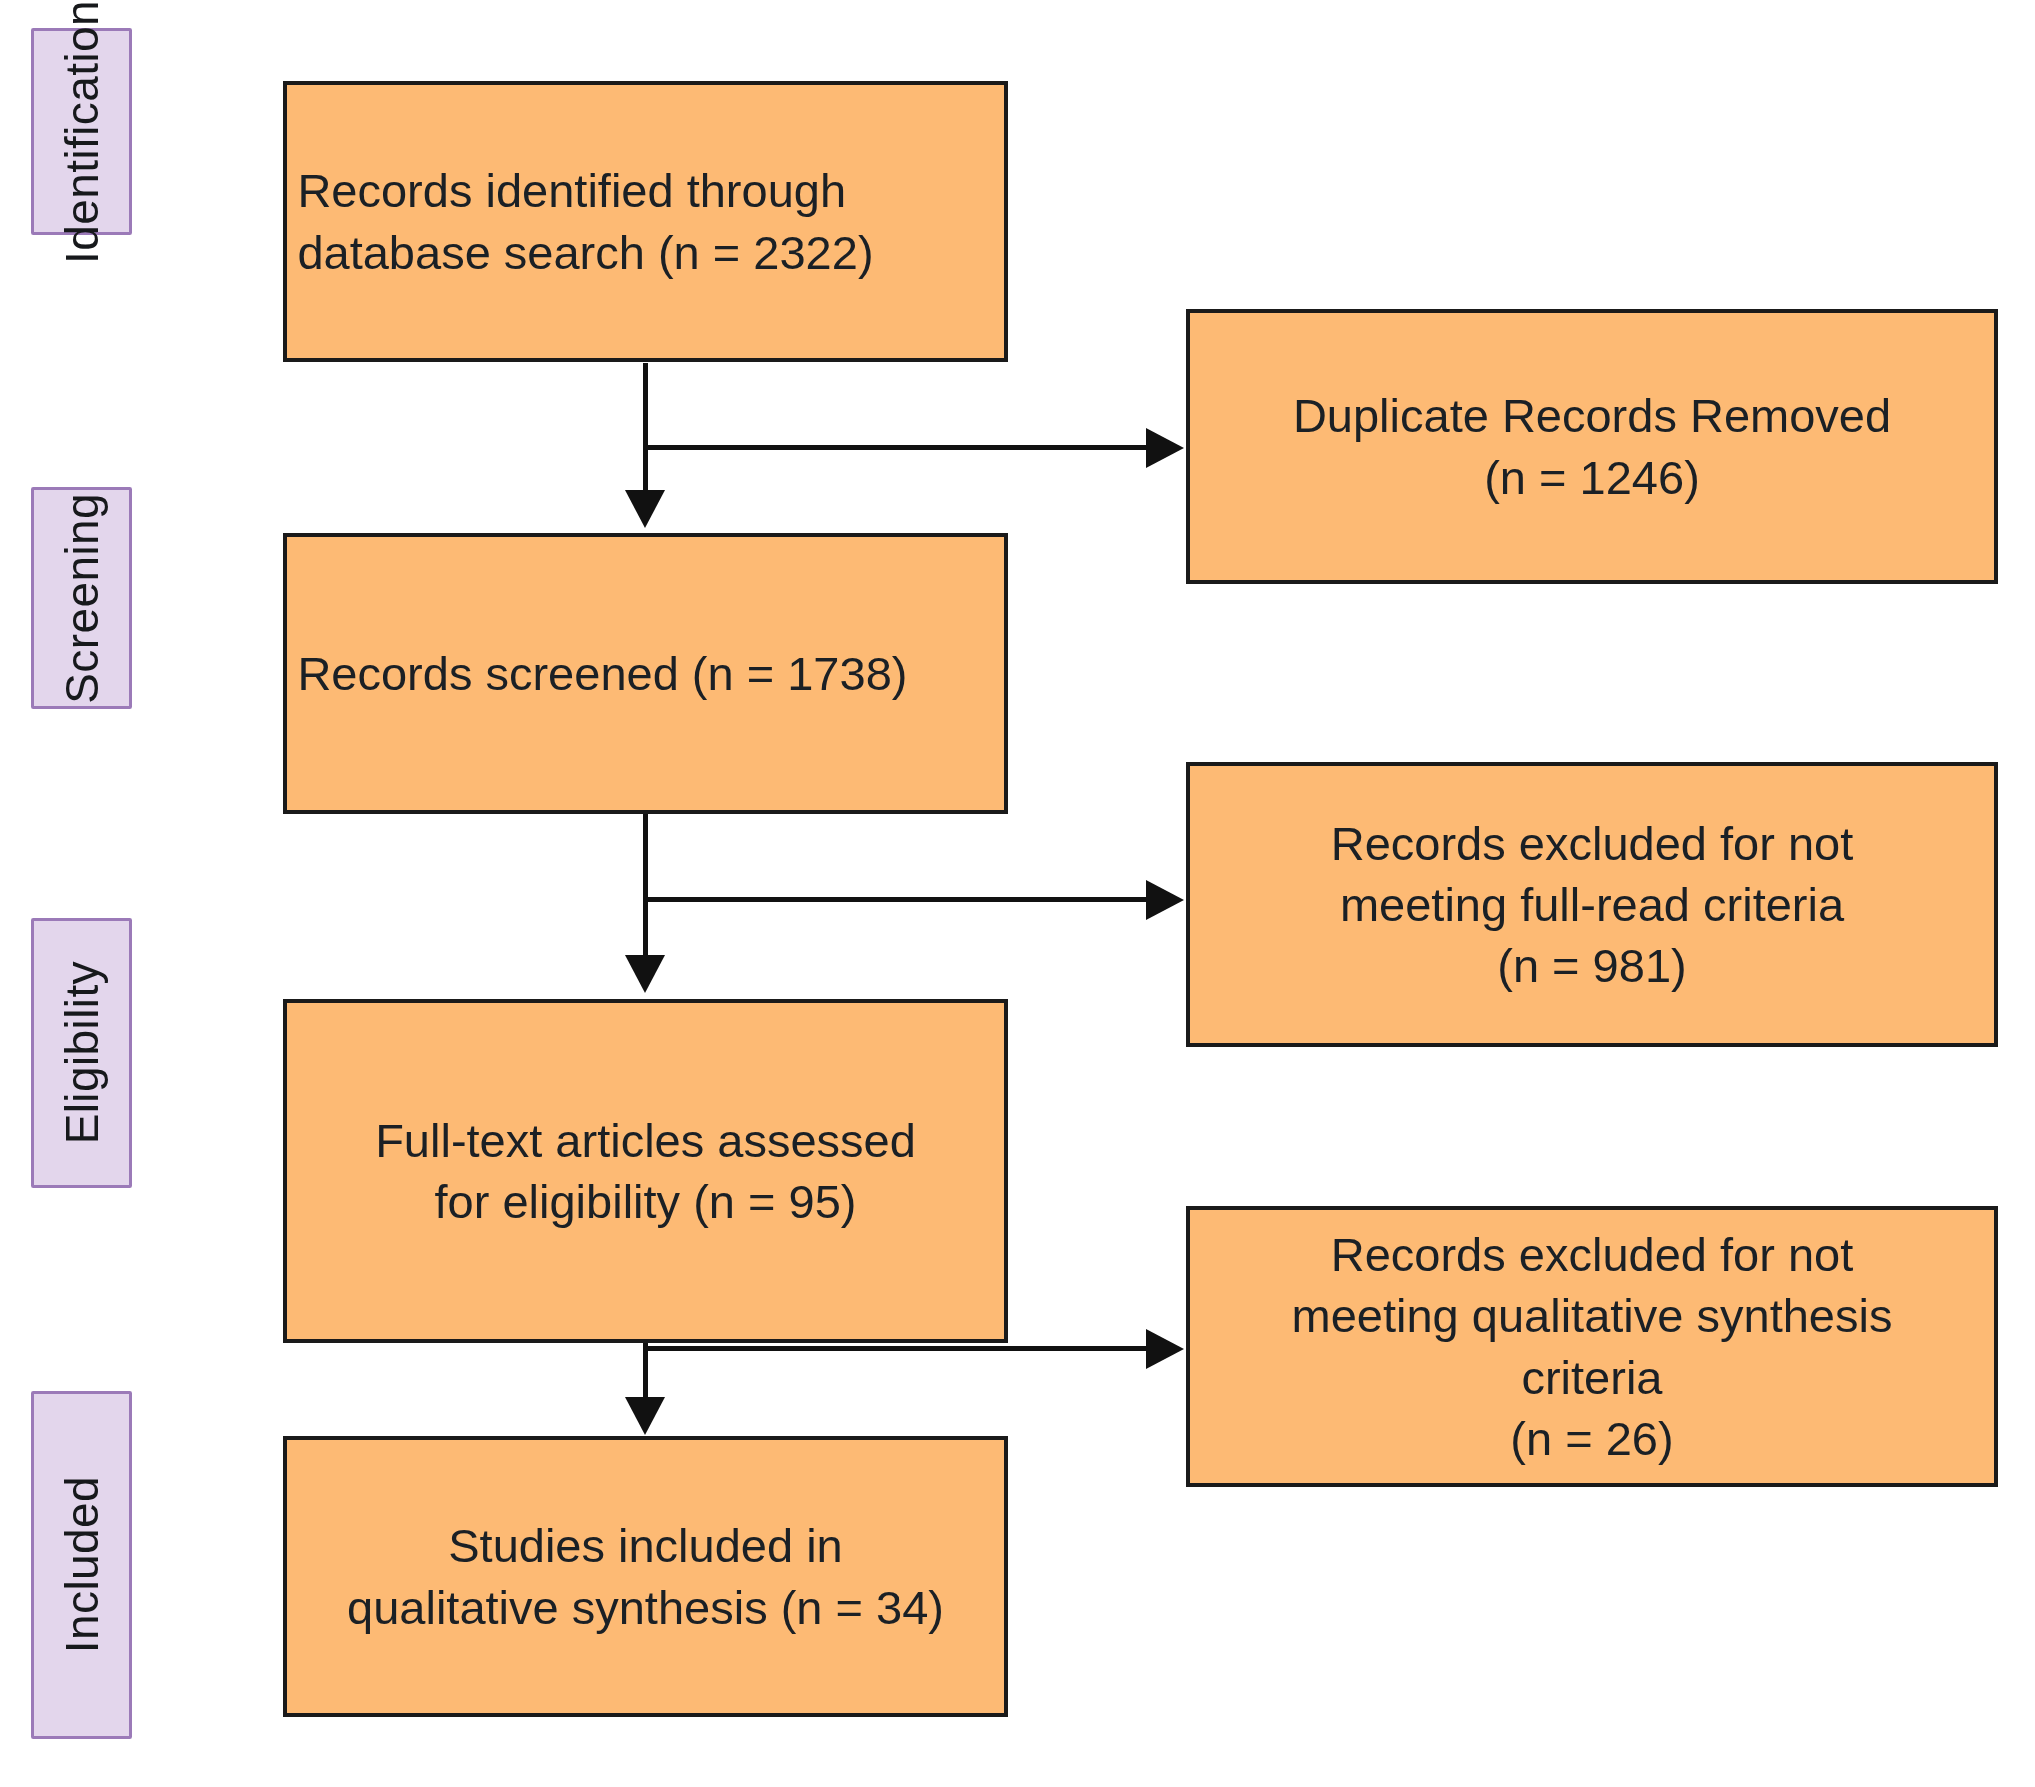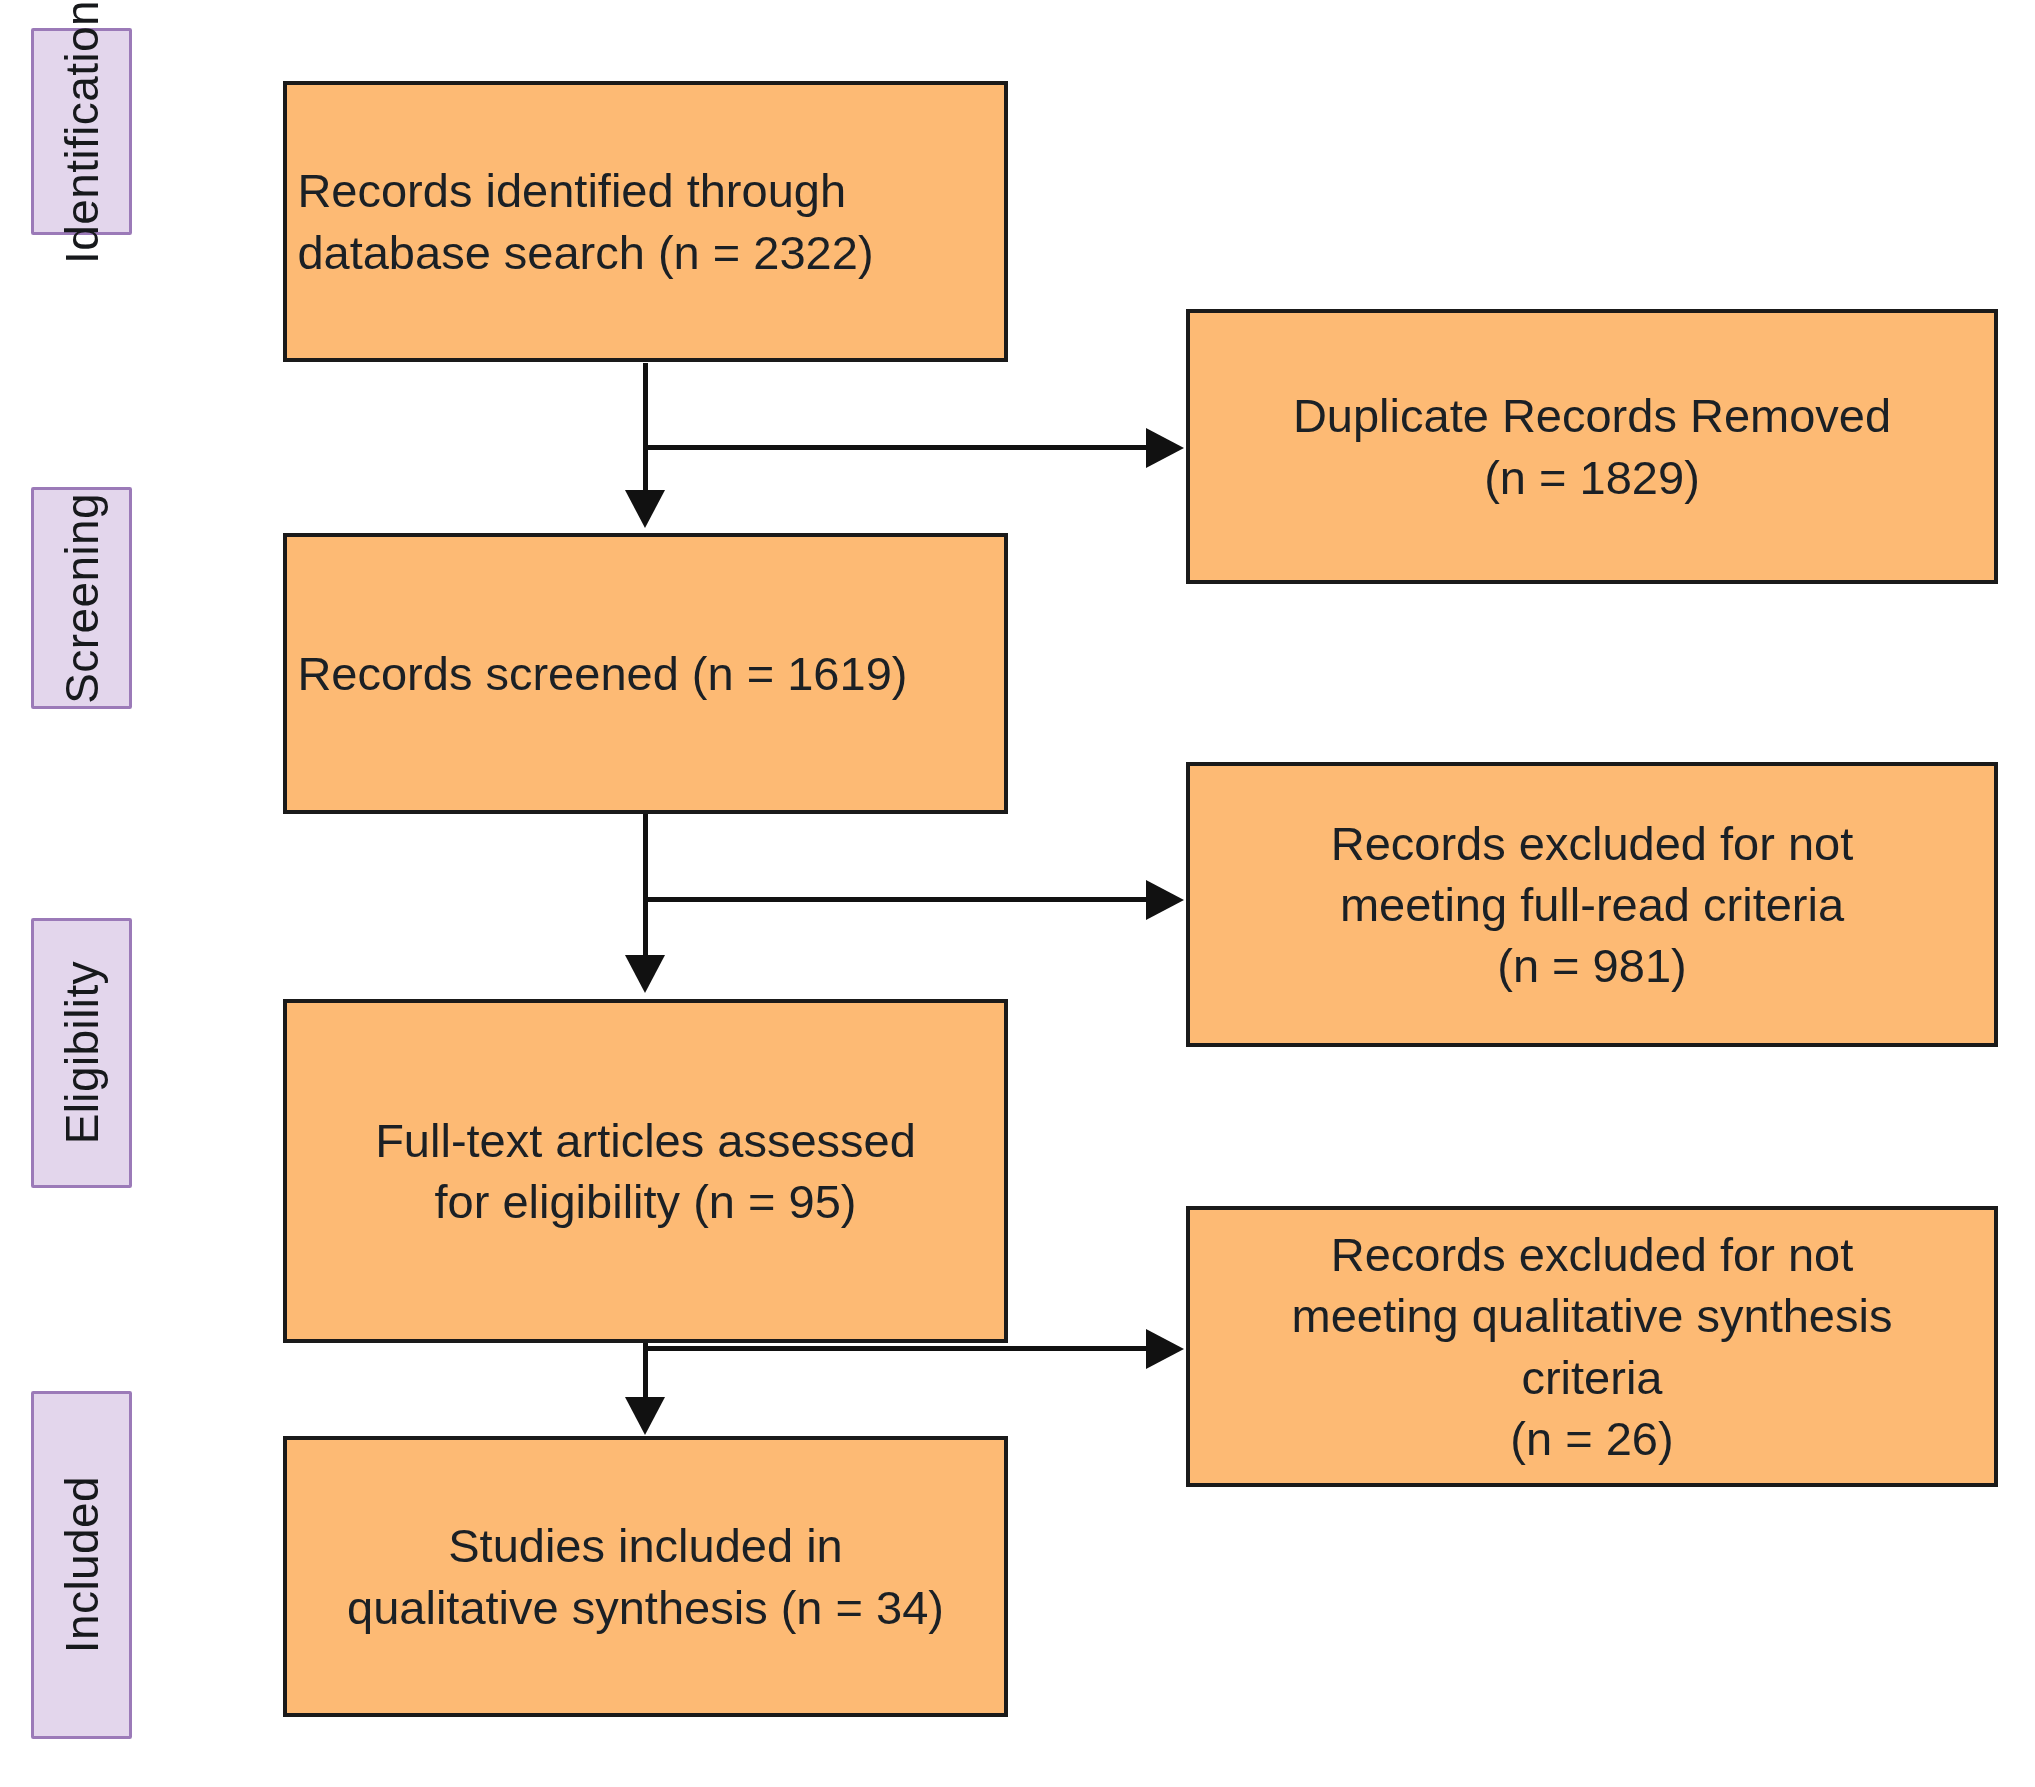--- a/index.html
+++ b/index.html
@@ -121,25 +121,25 @@
   <div class="conn-h" style="left:643px; top:1346px; width:503px;"></div>
   <div class="arrow-right" style="left:1146px; top:1329px;"></div>
 
   <div class="flow-box align-left" style="left:283px; top:81px; width:725px; height:281px;">
     <span class="box-text">Records identified through
 database search (n = 2322)</span>
   </div>
 
   <div class="flow-box align-center" style="left:1186px; top:309px; width:812px; height:275px;">
     <span class="box-text">Duplicate Records Removed
-(n = 1829)</span>
+(n = 1246)</span>
   </div>
 
   <div class="flow-box align-left" style="left:283px; top:533px; width:725px; height:281px;">
-    <span class="box-text">Records screened (n = 1619)</span>
+    <span class="box-text">Records screened (n = 1738)</span>
   </div>
 
   <div class="flow-box align-center" style="left:1186px; top:762px; width:812px; height:285px;">
     <span class="box-text">Records excluded for not
 meeting full-read criteria
 (n = 981)</span>
   </div>
 
   <div class="flow-box align-center" style="left:283px; top:999px; width:725px; height:344px;">
     <span class="box-text">Full-text articles assessed

